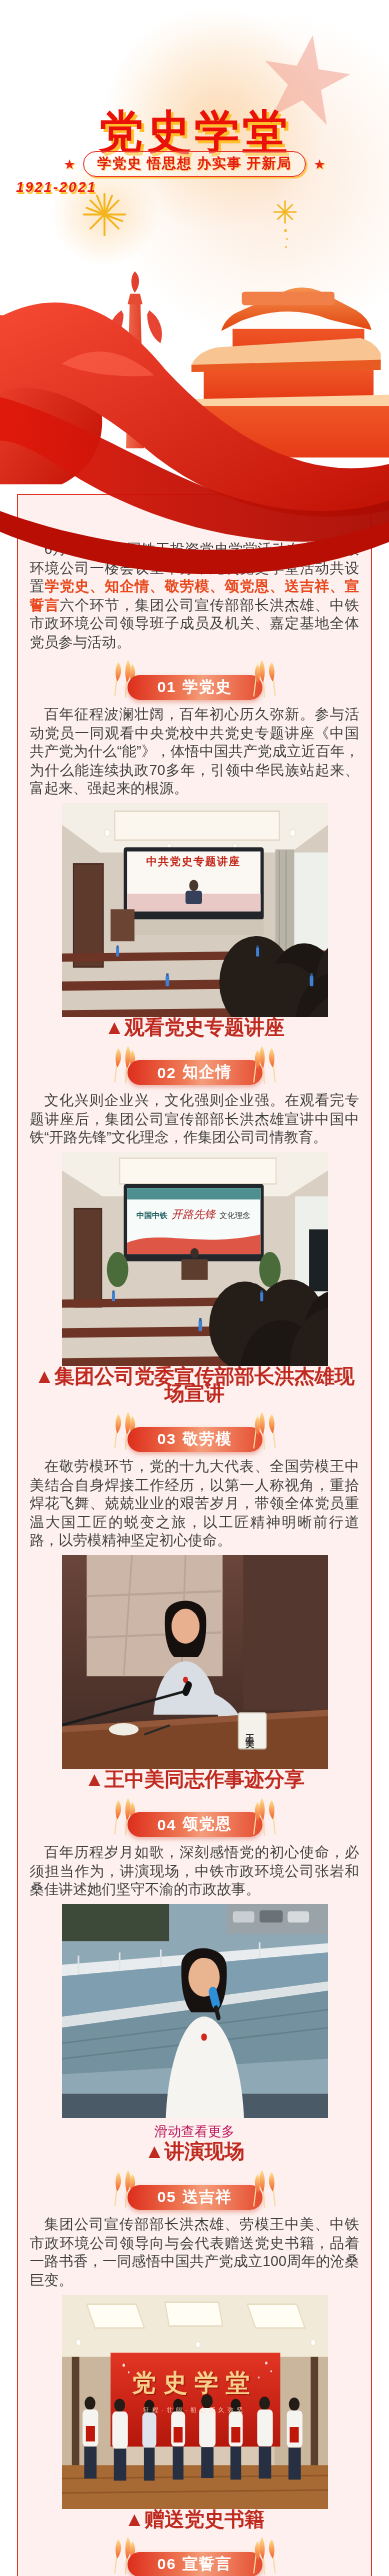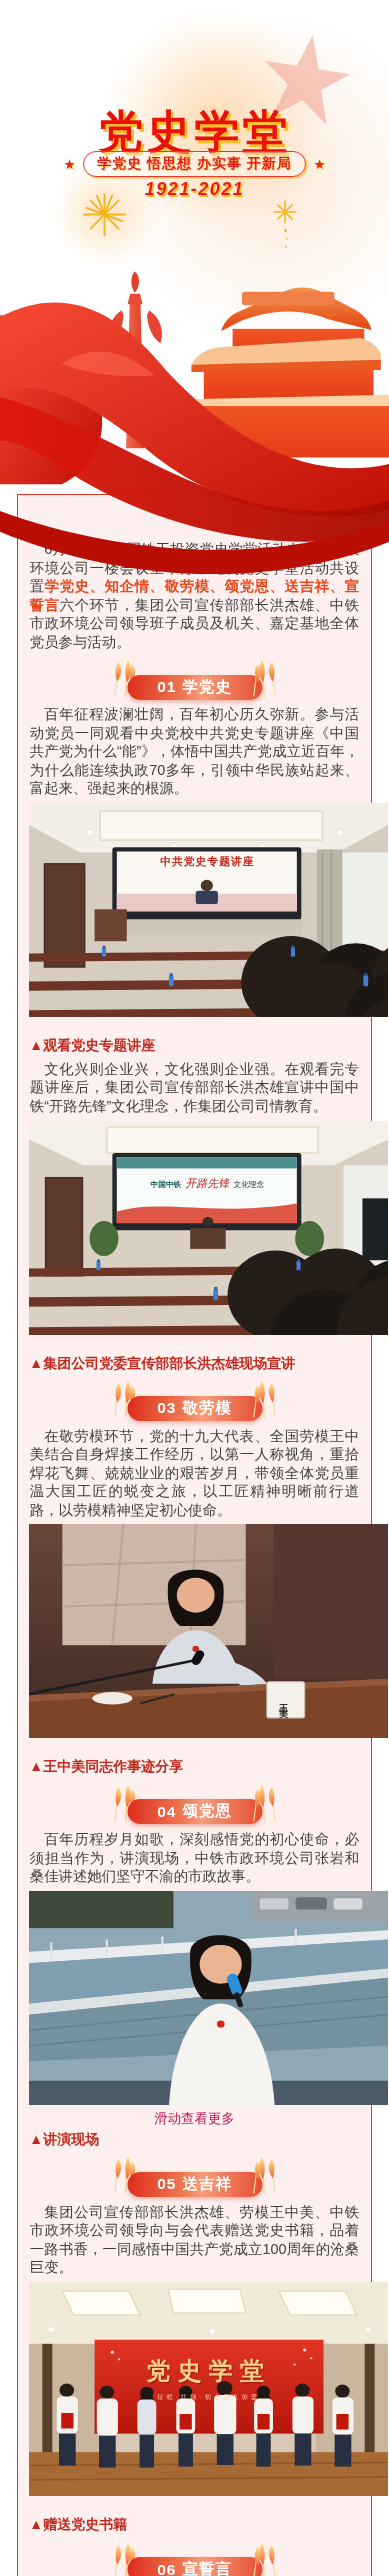--- a/index.html
+++ b/index.html
@@ -28,23 +28,23 @@
   }
   .slogan-row{position:absolute;left:0;top:151px;width:100%;display:flex;align-items:center;justify-content:center;gap:7.2px;}
   .slogan-star{font-size:13.4px;color:#e8281c;text-shadow:1px 1px 0 #ffd34d;}
   .slogan-pill{
     border:1.5px solid #e8372c;border-radius:20.6px;padding:3.1px 13.4px;
     box-shadow:1.5px 1.5px 0 rgba(255,192,44,.85);
     font-size:14px;font-weight:bold;color:#e31e12;letter-spacing:1px;
     text-shadow:1px 1px 0 #ffd780;background:rgba(255,255,255,.35);
   }
   .years{
-    position:absolute;left:0;top:179px;width:100%;text-align:center;
-    font-size:18px;font-weight:900;font-style:italic;color:#ee1b10;
-    letter-spacing:1.5px;text-shadow:1.5px 1.5px 0 #ffc02c;
+    position:absolute;left:0;top:179px;width:100%;text-align:left;
+    font-size:14px;font-weight:900;font-style:italic;color:#ee1b10;
+    letter-spacing:1.5px;text-shadow:1.5px 1.5px 0 #ffc02c;padding-left:16px;
   }
   .decor{position:absolute;left:0;top:242px;width:389px;height:361px;z-index:3;pointer-events:none;}
   
   .card{
     position:relative;z-index:1;margin:0 17px;min-height:2262px;
     border:1px solid #e23325;background:#fdf0ee;padding:0 11.3px 5.2px;
   }
   .para{font-size:14.4px;line-height:18.5px;color:#3f3f3f;text-indent:1em;margin:5.2px 0.5px 0;text-align:justify;}
   .para.first{margin-top:45px;}
   .hl{color:#e8491f;font-weight:bold;}
@@ -54,25 +54,25 @@
     width:135px;height:25px;border-radius:13.4px;
     background:linear-gradient(92deg,#dd2d1b 0%,#ef7a55 42%,#f49d7b 55%,#e54b2f 100%);
     box-shadow:0 2.1px 4.1px rgba(205,45,20,.35);
     color:#ffffff;font-size:15.5px;font-weight:bold;letter-spacing:1px;
     display:flex;align-items:center;justify-content:center;gap:6px;
   }
   .flags{position:absolute;top:0;width:49px;height:39px;}
   .flags.l{left:calc(50% - 92px);}
   .flags.r{right:calc(50% - 92px);transform:scaleX(-1);}
   .photo-frame{
-    position:relative;width:359px;height:214px;margin:5.2px auto 0;overflow:hidden;background:#d8d2c6;
+    position:relative;width:266px;height:214px;margin:5.2px auto 0;overflow:hidden;background:#d8d2c6;
   }
   .photo-frame svg.scene{position:absolute;inset:0;width:100%;height:100%;}
   .ov{position:absolute;white-space:nowrap;}
-  .caption{margin:20px 0 0;text-align:left;font-size:14px;font-weight:bold;color:#bf2b20;line-height:17.5px;}
+  .caption{margin:2px 0 0;text-align:center;font-size:20px;font-weight:bold;color:#bf2b20;line-height:17.5px;}
   .swipe-hint{margin:6.2px 0 0;text-align:center;font-size:13.4px;color:#be185d;line-height:16.5px;}
   .hidden-defs{position:absolute;width:0;height:0;overflow:hidden;}
 </style>
 </head>
 <body>
 
 <svg class="hidden-defs" aria-hidden="true">
   <defs>
     <linearGradient id="gflag" x1="0" y1="0" x2="0" y2="1">
       <stop offset="0" stop-color="#ffe08a"></stop>
@@ -299,20 +299,32 @@
             <use href="#bt" width="12" height="26"></use>
           </g>
         <g transform="translate(600,330)">
             <use href="#bt" width="12" height="26"></use>
           </g>
       </svg>
       <div class="ov" style="left:49.6%;top:24%;transform:translateX(-50%);font-size:10.8px;font-weight:bold;color:#c2281a;letter-spacing:1px">中共党史专题讲座</div>
     </div>
     <p class="caption">▲观看党史专题讲座</p>
 
+    <div class="badge-wrap">
+      <svg class="flags l" viewBox="0 0 96 76" width="49" height="39">
+          <use href="#flagset"></use>
+        </svg>
+      <div class="badge-body">
+        <span>02</span>
+        <span>知企情</span>
+      </div>
+      <svg class="flags r" viewBox="0 0 96 76" width="49" height="39">
+          <use href="#flagset"></use>
+        </svg>
+    </div>
     <p class="para">文化兴则企业兴，文化强则企业强。在观看完专题讲座后，集团公司宣传部部长洪杰雄宣讲中国中铁“开路先锋”文化理念，作集团公司司情教育。</p>
     <div class="photo-frame">
       <svg class="scene" viewBox="0 0 646 415" preserveAspectRatio="none">
         <rect width="646" height="415" fill="#d9d0c3"></rect>
         <path d="M0,0 L646,0 L646,36 L548,86 L98,86 L0,36 Z" fill="#f5f0e7"></path>
         <rect x="140" y="12" width="380" height="50" fill="#fcf8ef" stroke="#e5dbca" stroke-width="3"></rect>
         <circle cx="240" cy="74" r="6" fill="#fffdf2" stroke="#d8cfc0"></circle>
         <circle cx="410" cy="74" r="6" fill="#fffdf2" stroke="#d8cfc0"></circle>
         <rect x="30" y="110" width="66" height="190" fill="#5e3a2c" stroke="#4a2d22" stroke-width="3"></rect>
         <rect x="566" y="86" width="80" height="220" fill="#eef0ec"></rect>

